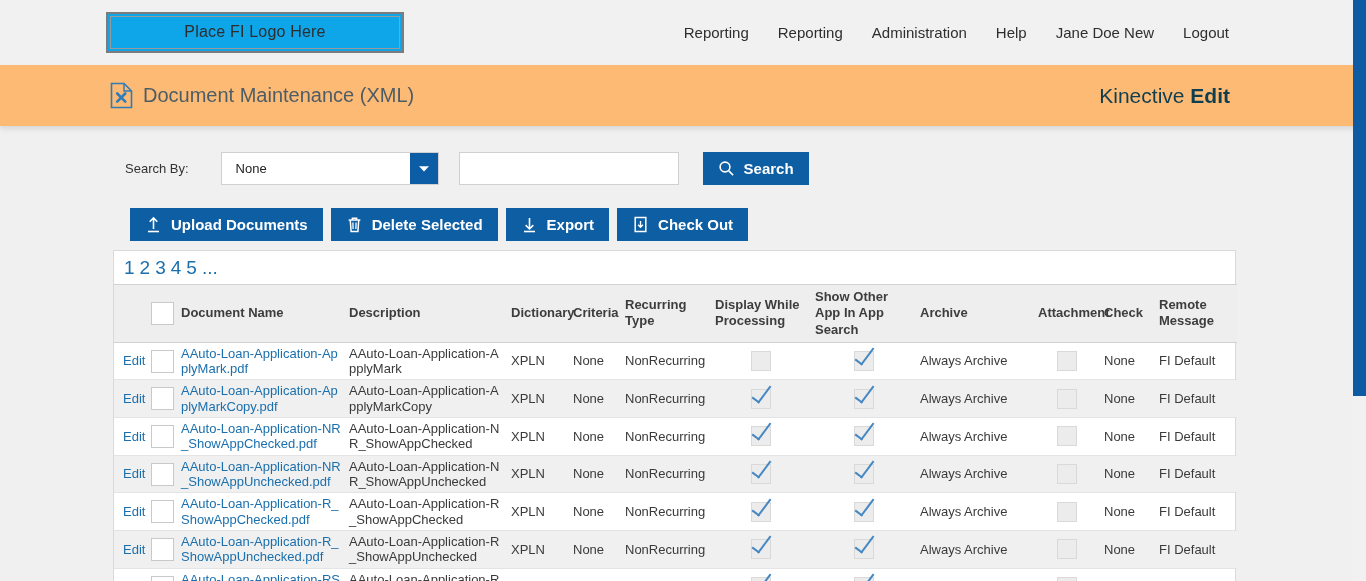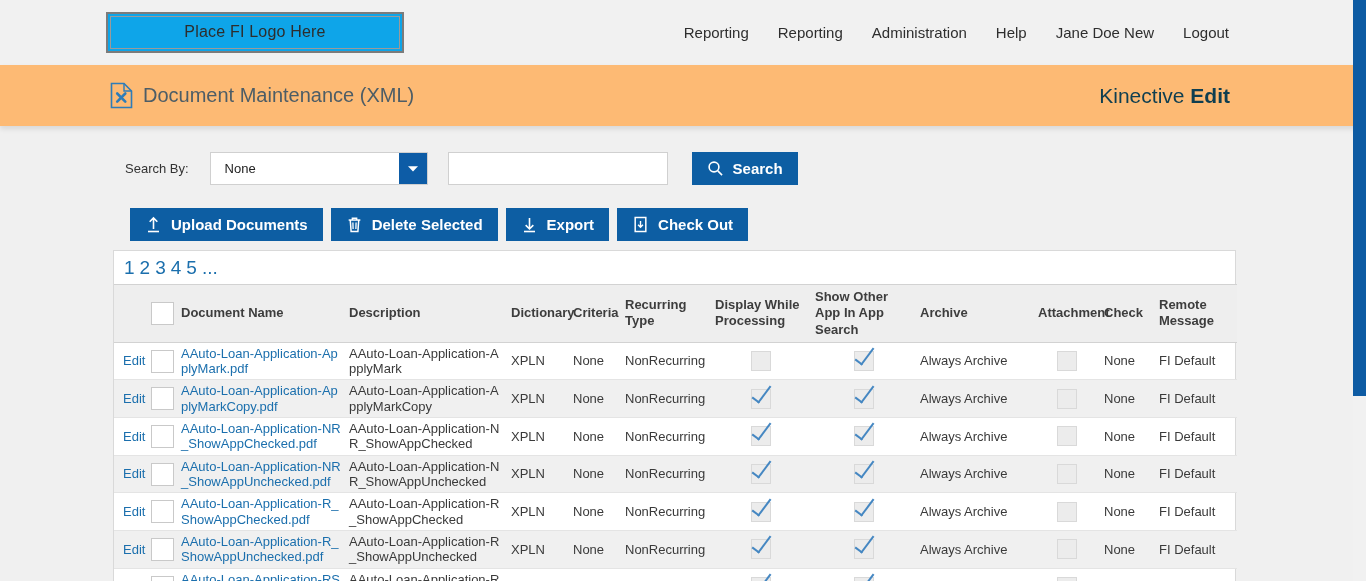--- a/index.html
+++ b/index.html
@@ -22,21 +22,21 @@
   
   .header-strip { height:61px; background:#fdba74; box-shadow:0 3px 5px rgba(0,0,0,.10);
     display:flex; align-items:center; position:relative; z-index:2; }
   .title-group { margin-left:110px; display:flex; align-items:center; gap:10px; }
   .page-title { font-size:20px; color:#4d5d66; }
   .brand { margin-left:auto; margin-right:136px; font-size:21px; color:#0e3e50; white-space:nowrap; }
   .brand .bold { font-weight:700; }
 
   
   .search-row { margin:26px 0 0 125px; display:flex; align-items:center; height:33px; }
-  .search-label { font-size:13px; color:#333; margin-right:21px;text-align:right; }
+  .search-label { font-size:13px; color:#333; margin-right:32px;text-align:right; }
   .select { width:218px; height:33px; background:#fff; border:1px solid #d0d0d0; position:relative; display:flex; align-items:center; cursor:pointer; }
   .select-value { font-size:13px; color:#222; padding-left:14px; }
   .select-arrow { position:absolute; right:0; top:0; width:28px; height:31px; background:#0d5ca6; display:flex; align-items:center; justify-content:center; }
   .search-input { margin-left:20px; width:220px; height:33px; border:1px solid #d0d0d0; padding:0 9px; font-size:13px; color:#333; outline:none; background:#fff; }
 
   .btn-blue { background:#0d5ea3; color:#fff; font-family:"Liberation Sans",sans-serif;
     font-size:15px; font-weight:bold; height:33px; border:none; cursor:pointer;
     display:inline-flex; align-items:center; gap:9px; padding:0 15px; white-space:nowrap; }
   .search-btn { margin-left:24px; }
 

